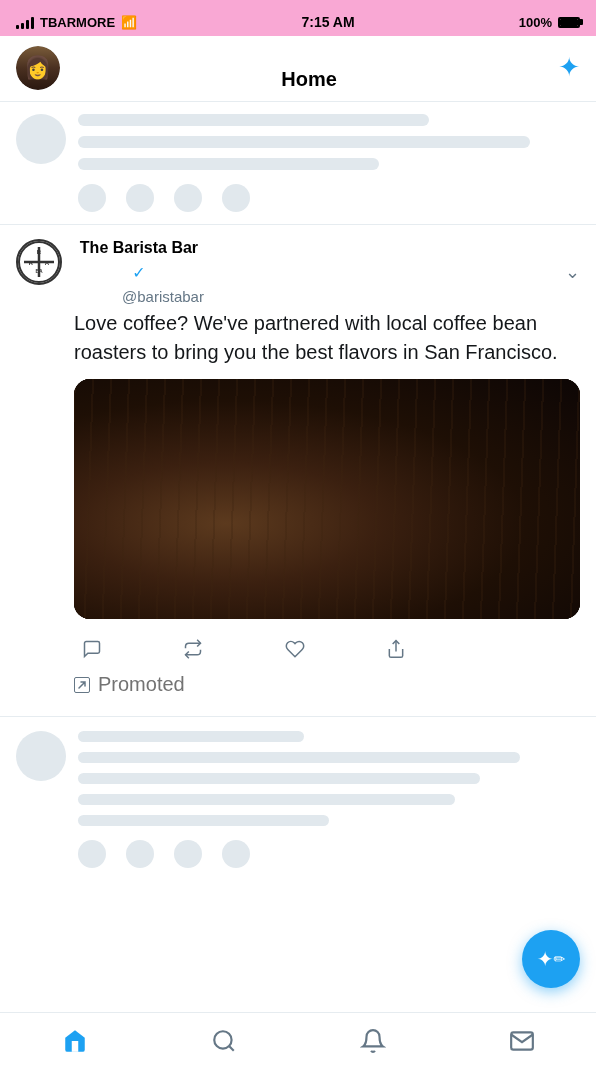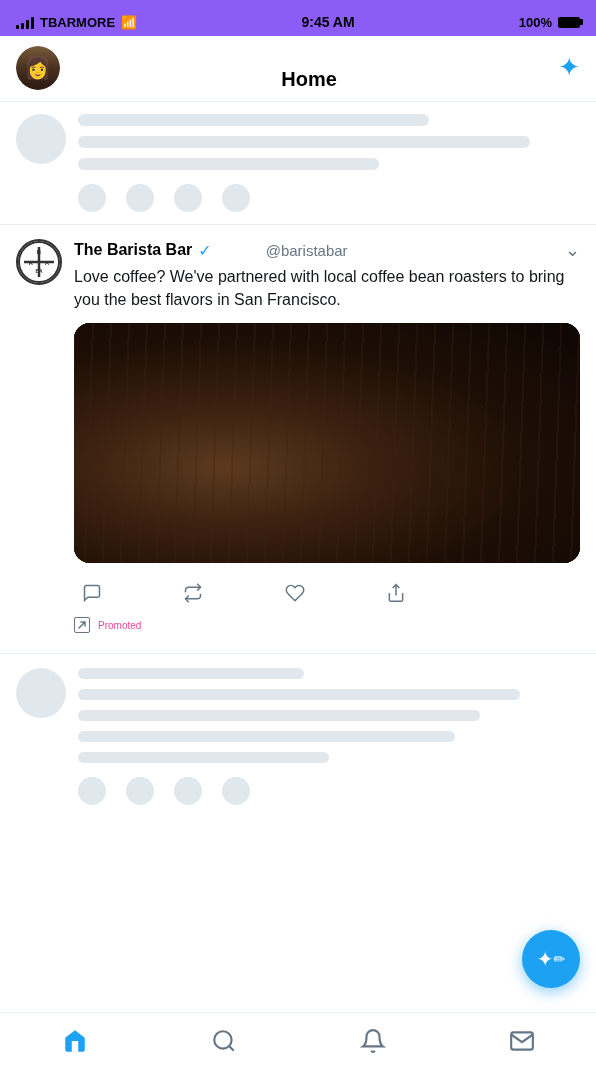--- a/index.html
+++ b/index.html
@@ -11,21 +11,21 @@
       min-height: 1068px;
       overflow-x: hidden;
     }
 
     
     .status-bar {
       display: flex;
       justify-content: space-between;
       align-items: center;
       padding: 12px 16px 4px;
-      background: #8b5cf6;
+      background: #f9a8d4;
       height: 36px;
     }
     .status-left { display: flex; align-items: center; gap: 6px; font-size: 13px; font-weight: 600; }
     .status-center { font-size: 14px; font-weight: 600; }
     .status-right { display: flex; align-items: center; gap: 4px; font-size: 13px; font-weight: 600; }
     .signal-bars { display: flex; align-items: flex-end; gap: 2px; height: 14px; }
     .signal-bars span { background: #000; border-radius: 1px; width: 3px; }
     .signal-bars span:nth-child(1) { height: 4px; }
     .signal-bars span:nth-child(2) { height: 6px; }
     .signal-bars span:nth-child(3) { height: 9px; }
@@ -95,27 +95,27 @@
       display: flex; align-items: center; justify-content: center;
       position: relative;
     }
     .tweet-content { flex: 1; min-width: 0; }
     .tweet-header {
       display: flex;
       align-items: center;
       justify-content: space-between;
       margin-bottom: 4px;
     }
-    .tweet-header-left { display: flex; align-items: center; gap: 6px; flex-wrap: wrap; }
+    .tweet-header-left { display: flex; align-items: center; gap: 6px; flex-wrap: wrap; flex-direction: column; }
     .tweet-name { font-size: 16px; font-weight: 800; color: #000; }
     .verified-badge { color: #1da1f2; font-size: 16px; }
     .tweet-handle { font-size: 15px; color: #657786; margin-left: 48px; }
     .chevron-down { color: #657786; font-size: 18px; cursor: pointer; }
     .tweet-text {
-      font-size: 16px;
+      font-size: 20px;
       line-height: 1.45;
       color: #14171a;
       margin-bottom: 12px;
     }
 
     
     .tweet-image {
       width: 100%;
       border-radius: 16px;
       overflow: hidden;
@@ -155,21 +155,21 @@
       color: #657786; font-size: 18px; cursor: pointer;
       padding: 4px 8px;
     }
 
     
     .promoted-row {
       display: flex; align-items: center; gap: 8px;
       padding: 2px 0 6px;
     }
     .promoted-icon { color: #657786; font-size: 14px; }
-    .promoted-text { font-size: 10px; color: #ec4899; }
+    .promoted-text { font-size: 20px; color: #737373; }
 
     
     .fab {
       position: fixed;
       bottom: 80px;
       right: 16px;
       width: 58px; height: 58px;
       border-radius: 50%;
       background: #1da1f2;
       display: flex; align-items: center; justify-content: center;
@@ -224,21 +224,21 @@
   <div class="status-left">
     <div class="signal-bars">
       <span></span>
         <span></span>
         <span></span>
         <span></span>
     </div>
     <span>TBARMORE</span>
     <span>📶</span>
   </div>
-  <div class="status-center">9:45 AM</div>
+  <div class="status-center">7:15 AM</div>
   <div class="status-right">
     <span>100%</span>
     <span style="display:inline-block;width:22px;height:11px;border:2px solid #000;border-radius:2px;position:relative;margin-left:2px;">
       <span style="position:absolute;inset:0;background:#000;border-radius:1px;"></span>
       <span style="position:absolute;right:-5px;top:50%;transform:translateY(-50%);width:3px;height:6px;background:#000;border-radius:0 1px 1px 0;"></span>
     </span>
   </div>
 </div>
 
 <div class="header">

